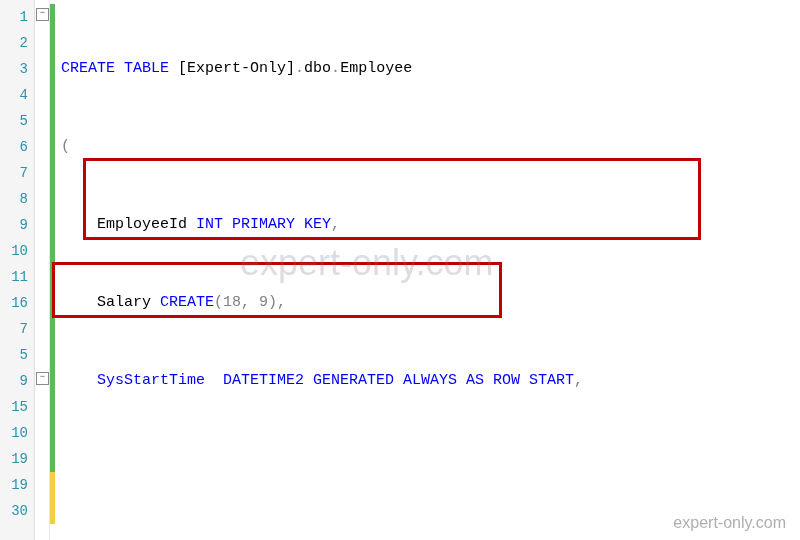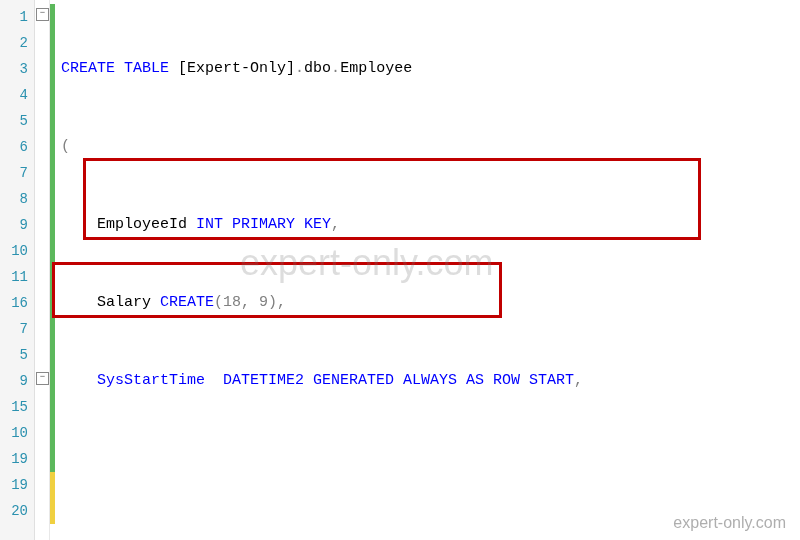--- a/index.html
+++ b/index.html
@@ -110,21 +110,21 @@
       <span class="num">10</span>
       <span class="num">11</span>
       <span class="num">16</span>
       <span class="num">7</span>
       <span class="num">5</span>
       <span class="num">9</span>
       <span class="num">15</span>
       <span class="num">10</span>
       <span class="num">19</span>
       <span class="num">19</span>
-      <span class="num">20</span>
+      <span class="num">30</span>
     </div>
 
   <div class="fold-col">
     <div class="fold-mark" style="top:8px;">−</div>
     <div class="fold-mark" style="top:372px;">−</div>
   </div>
 
   <div class="change-bar">
     <div class="bar green" style="top:4px;height:468px;"></div>
     <div class="bar yellow" style="top:472px;height:52px;"></div>

